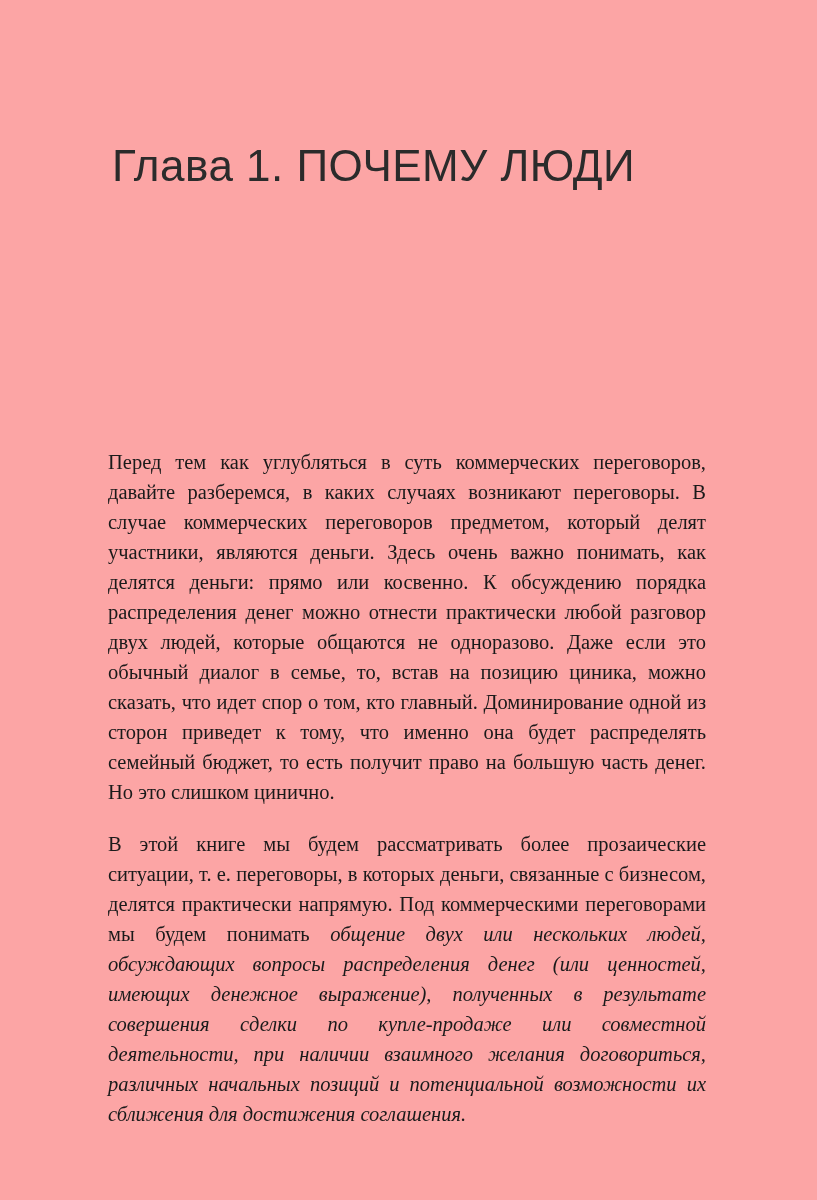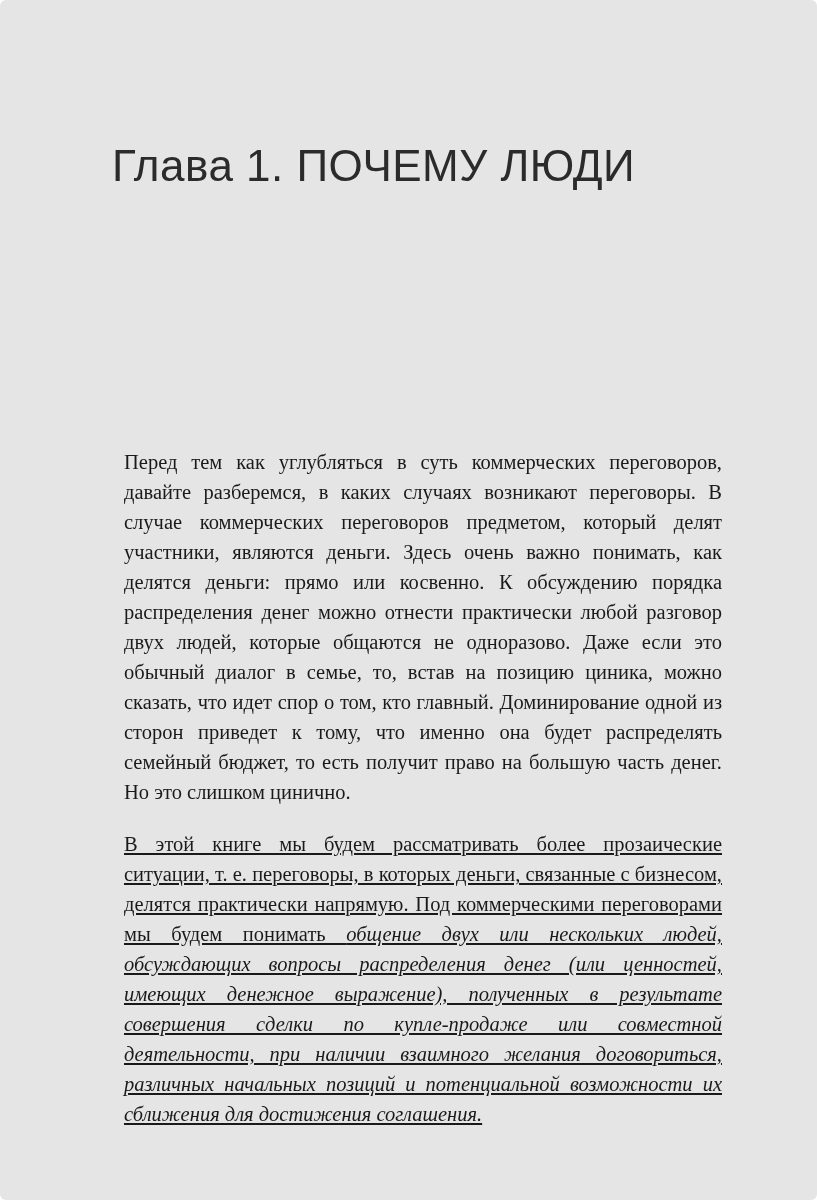--- a/index.html
+++ b/index.html
@@ -6,24 +6,23 @@
   html, body {
     margin: 0;
     padding: 0;
     background: #ffffff;
   }
   .page {
     position: relative;
     width: 817px;
     height: 1200px;
     margin: 0 auto;
-    background: #e5e5e5;
+    background: #fca5a5;
     overflow: hidden;
     box-sizing: border-box;
-    border-radius: 6px;
   }
 
   
   .chapter-title {
     position: absolute;
     left: 112px;
     top: 138px;
     width: 620px;
     margin: 0;
     font-family: "Liberation Sans", "DejaVu Sans", sans-serif;
@@ -36,39 +35,38 @@
     -webkit-font-smoothing: antialiased;
   }
   .chapter-title .title-line {
     display: block;
     white-space: pre;
   }
 
   
   .body-block {
     position: absolute;
-    left: 124px;
+    left: 108px;
     top: 447px;
     width: 598px;
   }
   .para {
     margin: 0 0 22px 0;
     font-family: "Liberation Serif", "DejaVu Serif", serif;
     font-size: 20.5px;
     line-height: 30px;
     color: #1a1a1a;
     text-align: justify;
     text-justify: inter-word;
     hyphens: auto;
     -webkit-hyphens: auto;
     -ms-hyphens: auto;
   }
   .para:last-child {
     margin-bottom: 16px;
-    text-decoration: underline;
   }
   .para .definition {
     font-style: italic;
   }
 </style>
 </head>
 <body>
 
 <div class="page">
 

